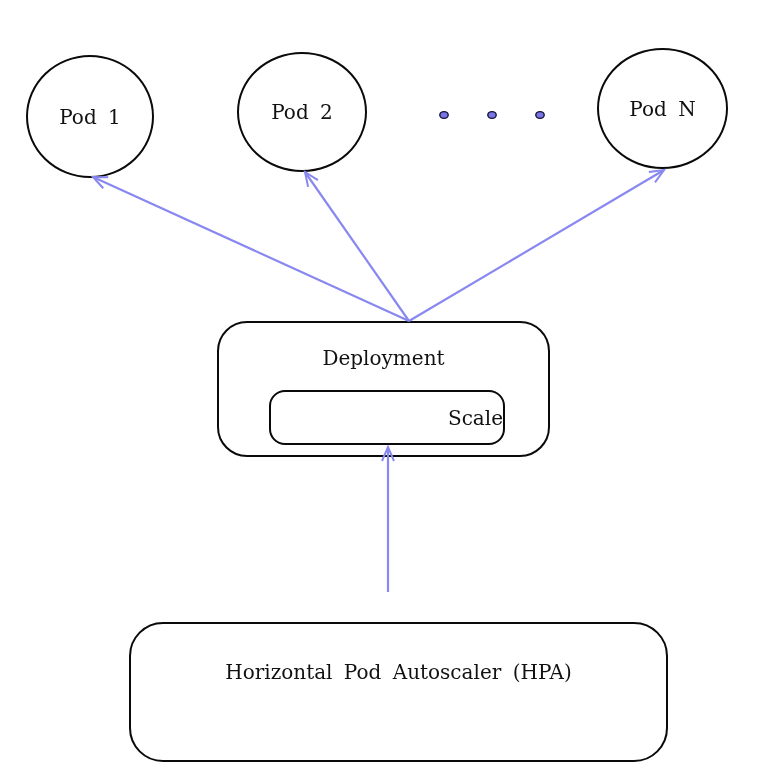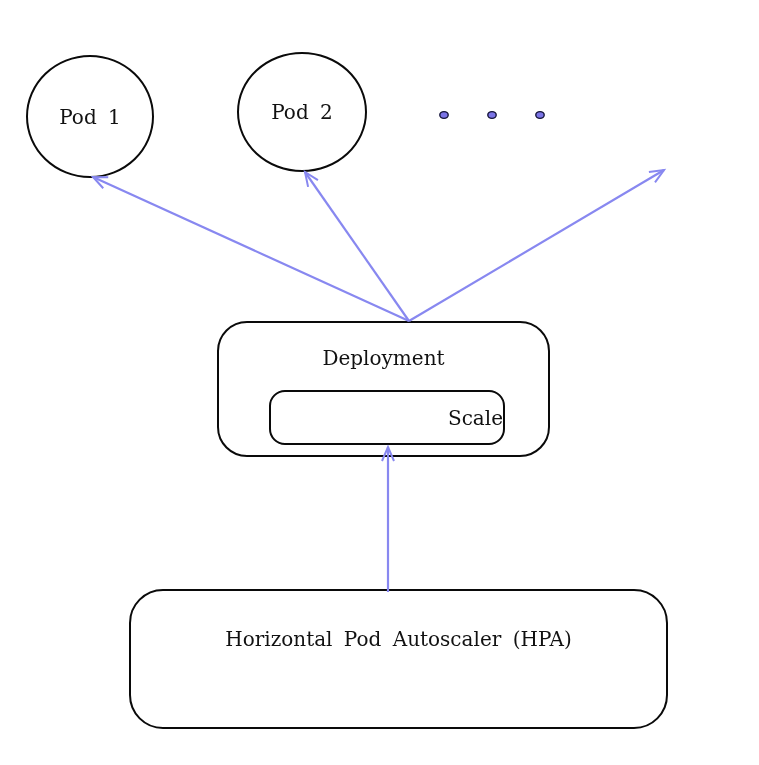--- a/index.html
+++ b/index.html
@@ -76,21 +76,21 @@
     border-radius: 16px;
     background: var(--bg);
     display: flex;
     align-items: center;
     justify-content: flex-end;
     font-size: 20px;
   }
 
   .hpa-box {
     position: absolute;
-    left: 129px; top: 589px;
+    left: 129px; top: 622px;
     width: 539px; height: 140px;
     border: 2px solid var(--outline);
     border-radius: 34px;
     background: var(--bg);
     z-index: 1;
   }
   .hpa-label {
     margin-top: 36px;
     text-align: center;
     font-size: 20px;
@@ -119,20 +119,23 @@
     <ellipse class="dot" cx="492" cy="115" rx="4.2" ry="3.4" fill="#7b74e6"></ellipse>
     <ellipse class="dot" cx="540" cy="115" rx="4.2" ry="3.4" fill="#7b74e6"></ellipse>
   </svg>
 
   <div class="pod pod-1">
     <span>Pod 1</span>
   </div>
   <div class="pod pod-2">
     <span>Pod 2</span>
   </div>
+  <div class="pod pod-n">
+    <span>Pod N</span>
+  </div>
 
   <div class="deployment-box">
     <div class="deployment-label">Deployment</div>
     <div class="scale-box">
       <span>Scale</span>
     </div>
   </div>
 
   <div class="hpa-box">
     <div class="hpa-label">Horizontal Pod Autoscaler (HPA)</div>

